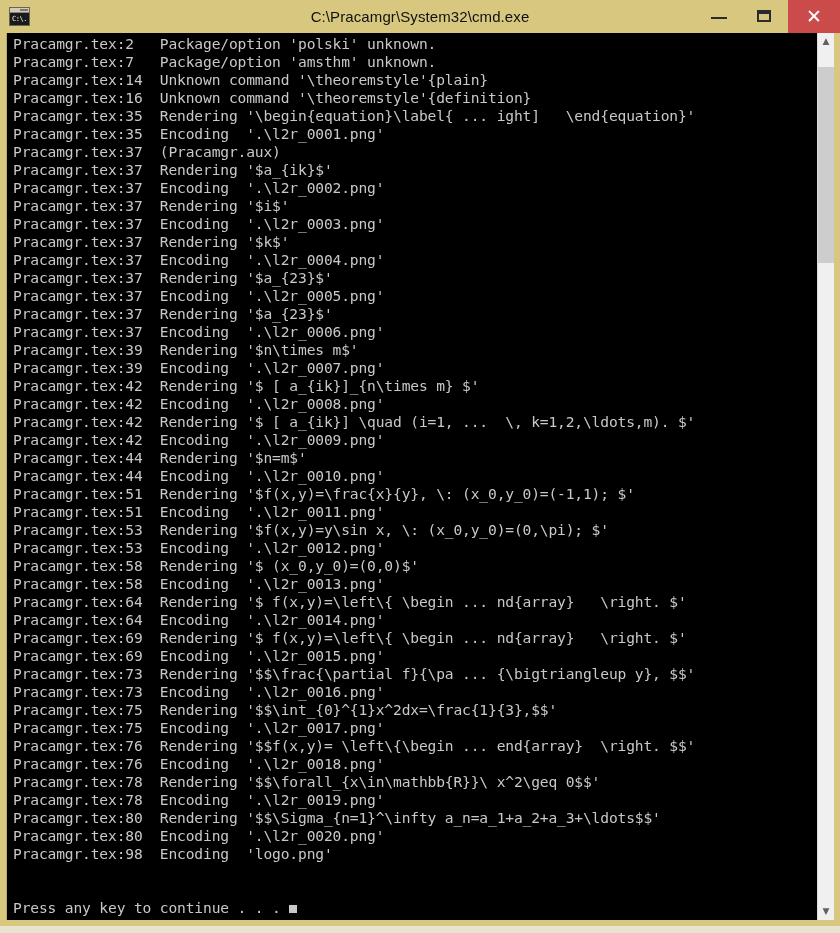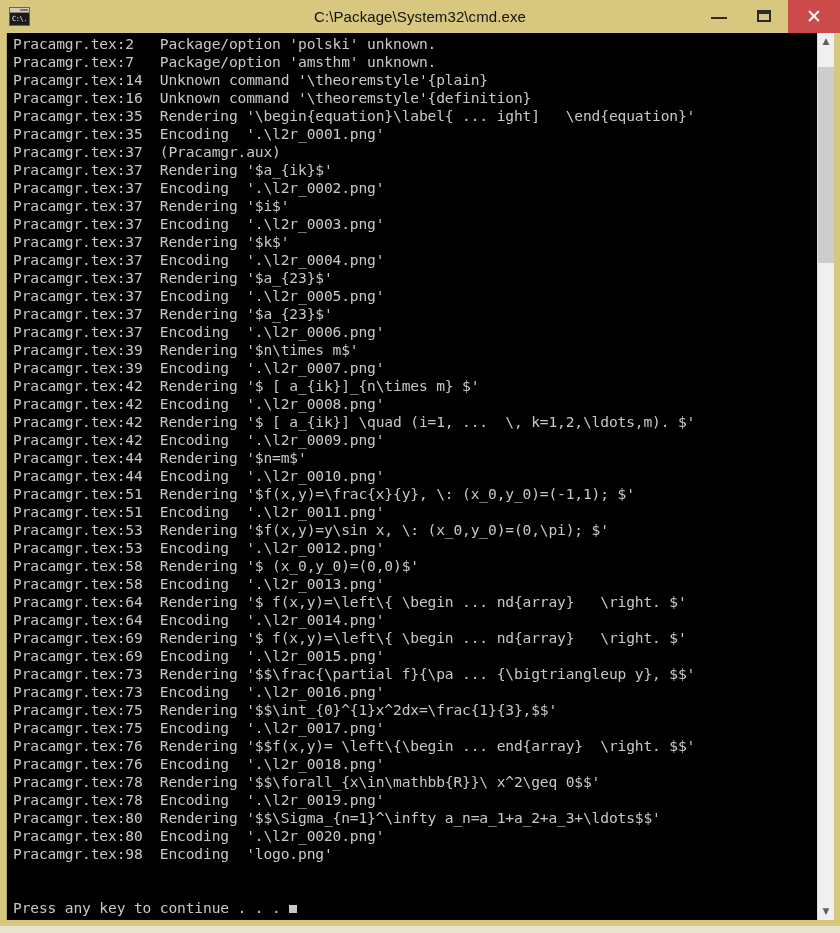--- a/index.html
+++ b/index.html
@@ -227,21 +227,21 @@
 
 <div id="window">
 
   <div id="titlebar">
 
     <div id="app-icon">
       <div class="titlestrip"></div>
       <div class="screen">C:\.</div>
     </div>
 
-    <div id="title-text">C:\Package\System32\cmd.exe</div>
+    <div id="title-text">C:\Pracamgr\System32\cmd.exe</div>
 
     <div id="window-controls">
       <div class="win-btn minimize">
         <span class="glyph-min"></span>
       </div>
       <div class="win-btn maximize">
         <span class="glyph-max"></span>
       </div>
       <div class="win-btn close">
         <span class="glyph-close">✕</span>

